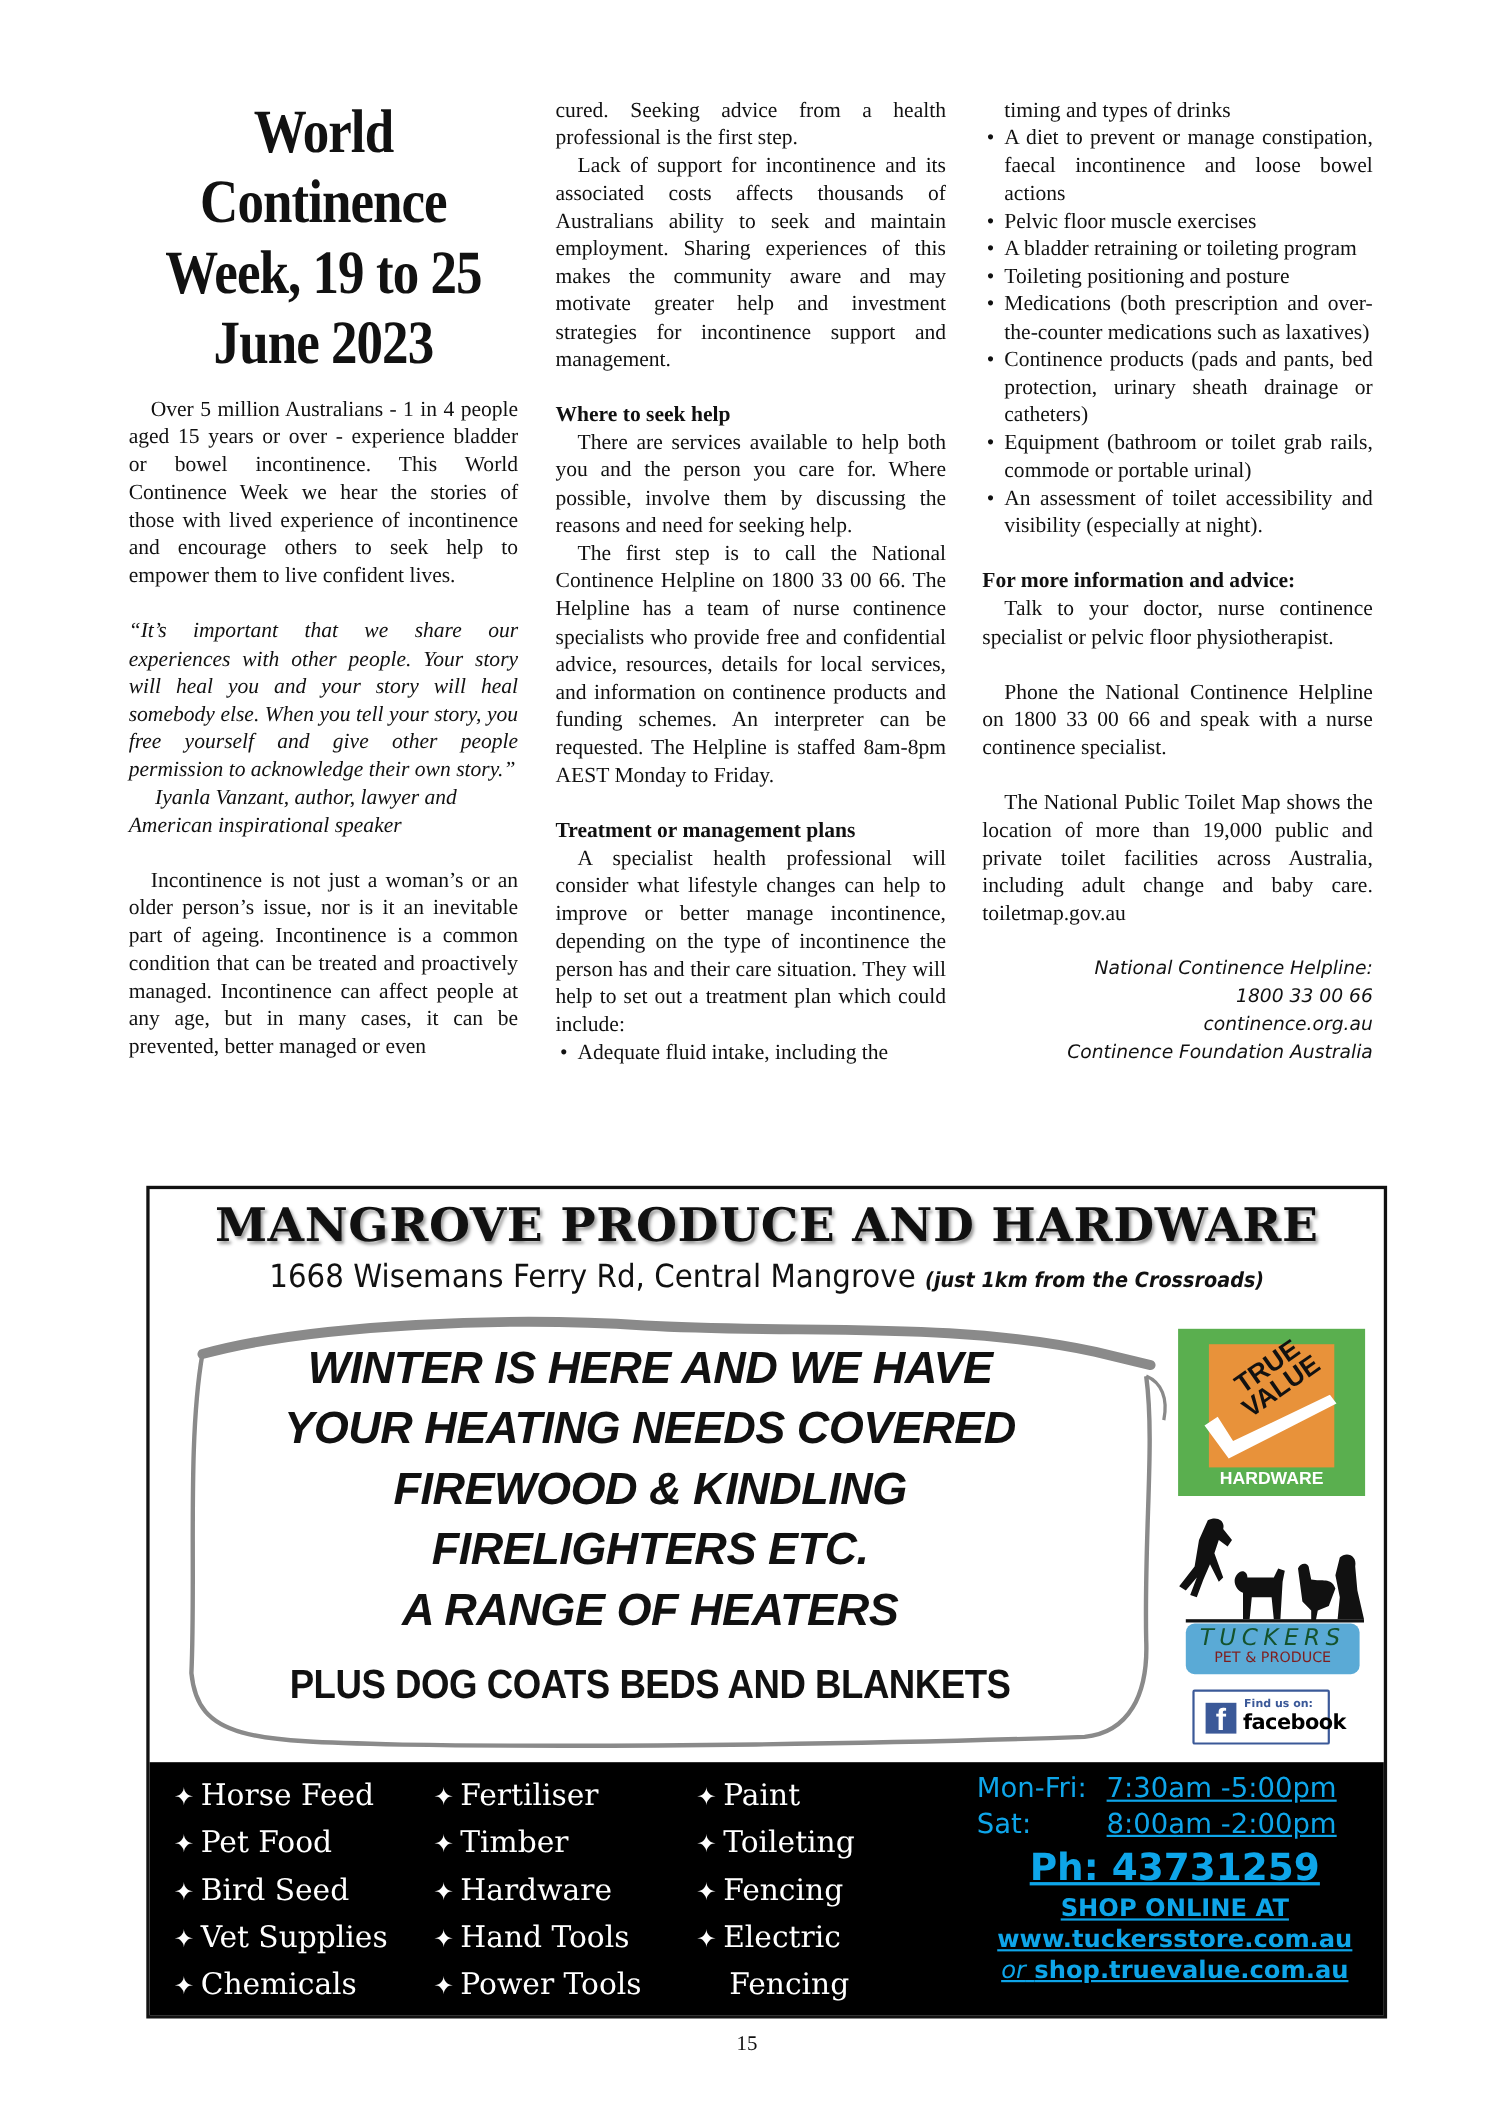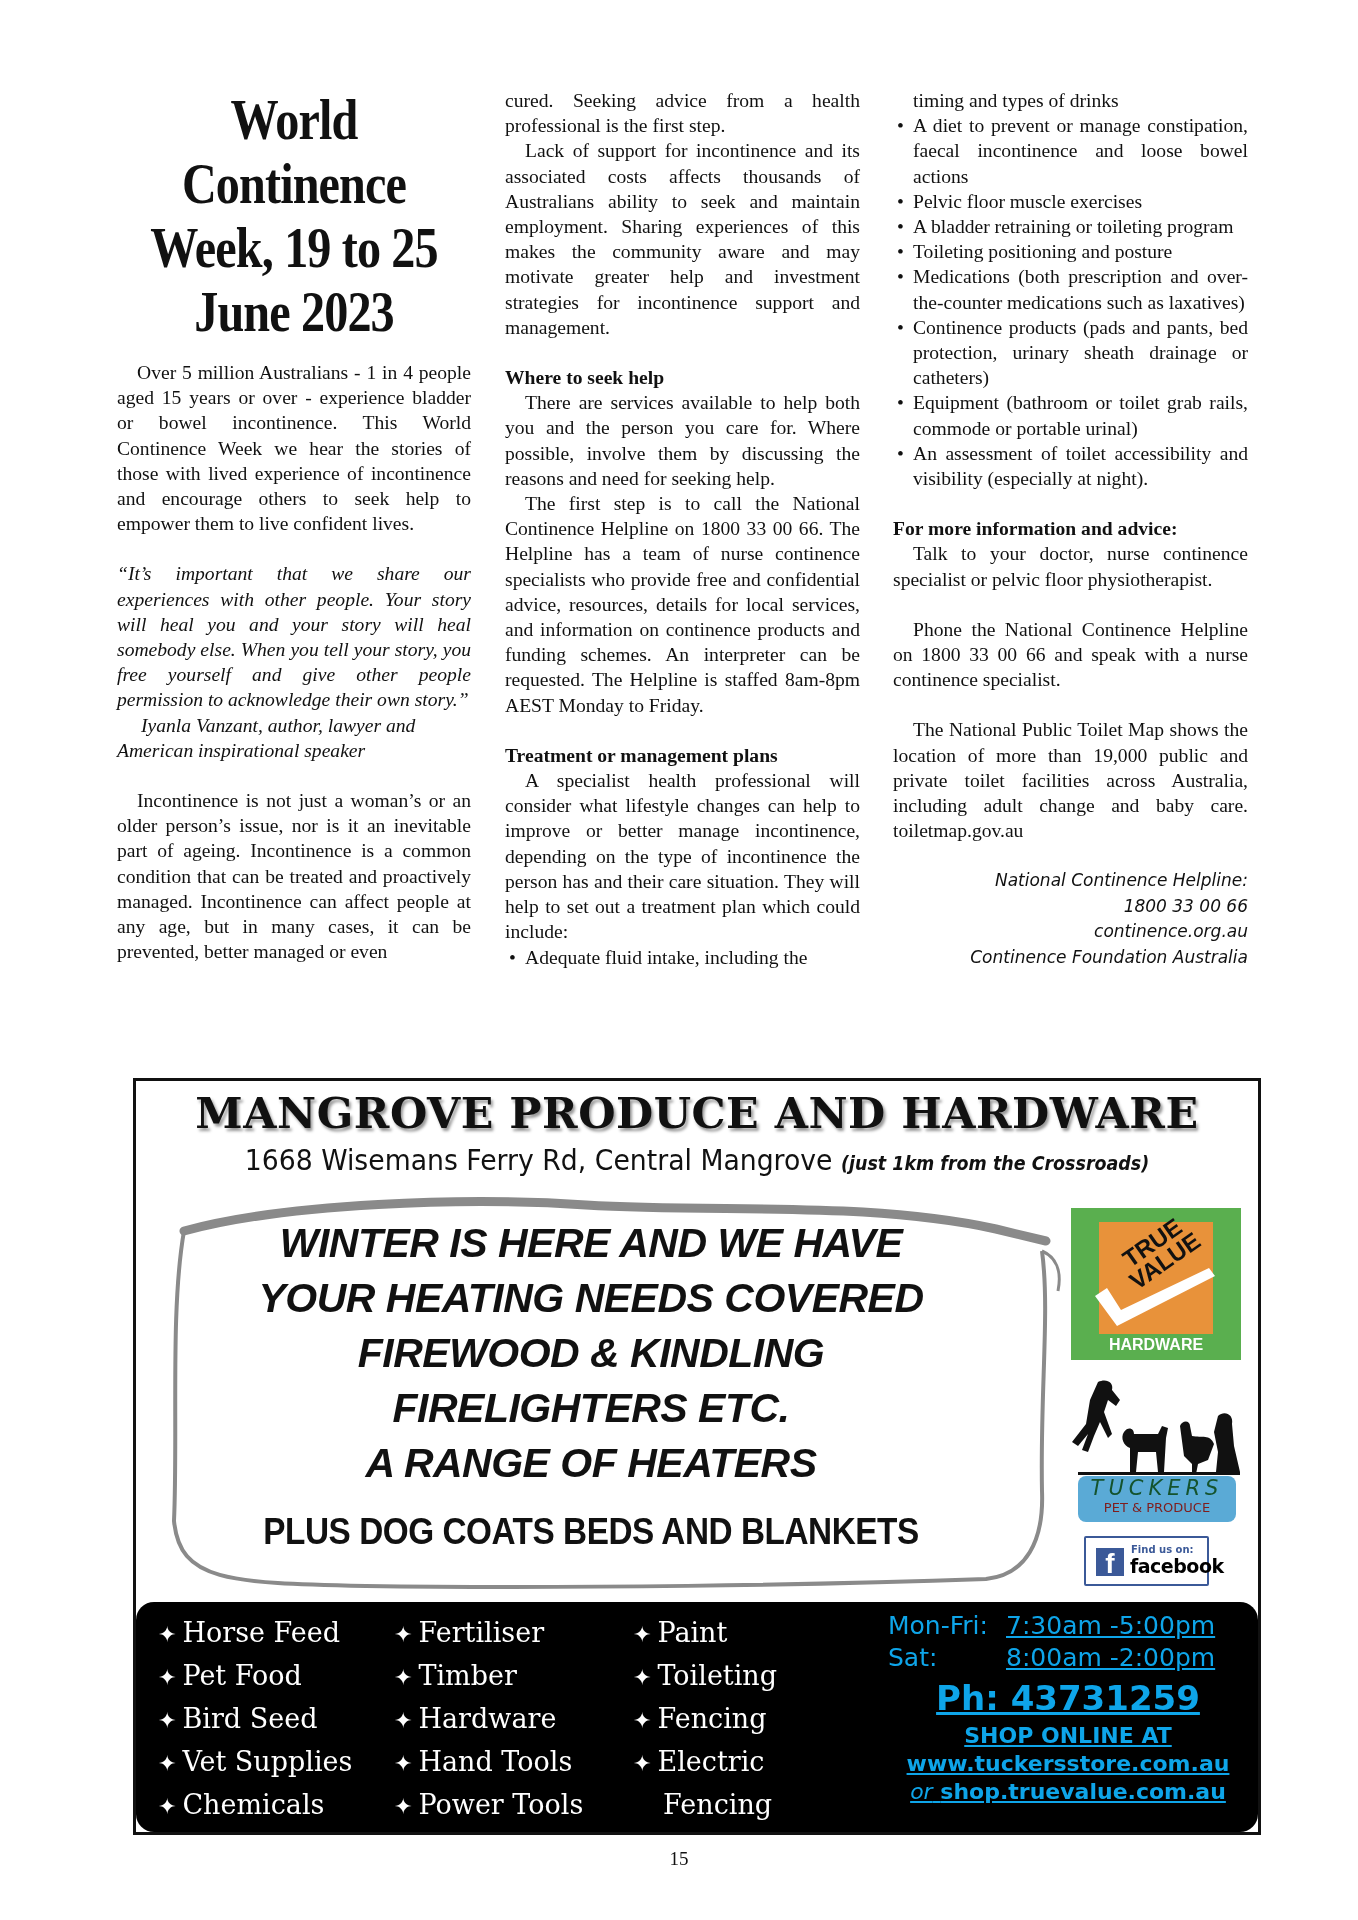--- a/index.html
+++ b/index.html
@@ -40,21 +40,21 @@
   .tuckers { position:absolute; left:932px; top:295px; width:175px; height:148px; }
   .tuckers-box { position:absolute; left:10px; top:100px; width:158px; height:46px; background:#5aaad6; border-radius:8px; text-align:center; }
   .tuckers-name { font-family:"DejaVu Sans", sans-serif; font-style:italic; font-size:21px; letter-spacing:5px; color:#14532d; line-height:24px; }
   .tuckers-sub { font-family:"DejaVu Sans", sans-serif; font-size:13px; color:#7f1d1d; line-height:16px; }
 
   .fb { position:absolute; left:948px; top:455px; width:125px; height:50px; border:2px solid #3b5998; box-sizing:border-box; border-radius:2px; }
   .fb-f { position:absolute; left:10px; top:10px; width:28px; height:28px; background:#3b5998; color:#fff; font-family:"Liberation Sans", sans-serif; font-weight:bold; font-size:28px; line-height:32px; text-align:center; }
   .fb-find { position:absolute; left:45px; top:6px; font-family:"DejaVu Sans", sans-serif; font-size:10px; color:#3b5998; font-weight:bold; }
   .fb-name { position:absolute; left:44px; top:17px; font-family:"DejaVu Sans", sans-serif; font-size:19px; color:#000000; font-weight:bold; letter-spacing:-0.5px; }
 
-  .black { position:absolute; left:0; right:0; bottom:0; height:230px; background:#000; color:#fff;border-radius:18px; }
+  .black { position:absolute; left:0; right:0; bottom:0; height:230px; background:#000; color:#fff; }
   .prod-col { position:absolute; top:10px; font-family:"DejaVu Serif", serif; font-size:27px; line-height:41px; }
   .prod-col div { white-space:nowrap; }
   .prod-col .star { font-size:22px; margin-right:6px; }
   .pc1 { left:22px; } .pc2 { left:258px; } .pc3 { left:497px; }
   .hours { position:absolute; left:752px; top:8px; width:360px; font-family:"DejaVu Sans", sans-serif; color:#0ea5e9;text-decoration:underline; }
   .h-row { font-size:25px; line-height:32px; white-space:nowrap; }
   .h-row span.lbl { display:inline-block; width:118px; }
   .phone { font-size:34px; text-align:center; line-height:48px; font-weight:bold; }
   .shop { font-size:22px; text-align:center; line-height:28px; font-weight:bold; }
   .url { font-size:22px; text-align:center; line-height:28px; font-weight:bold; }

